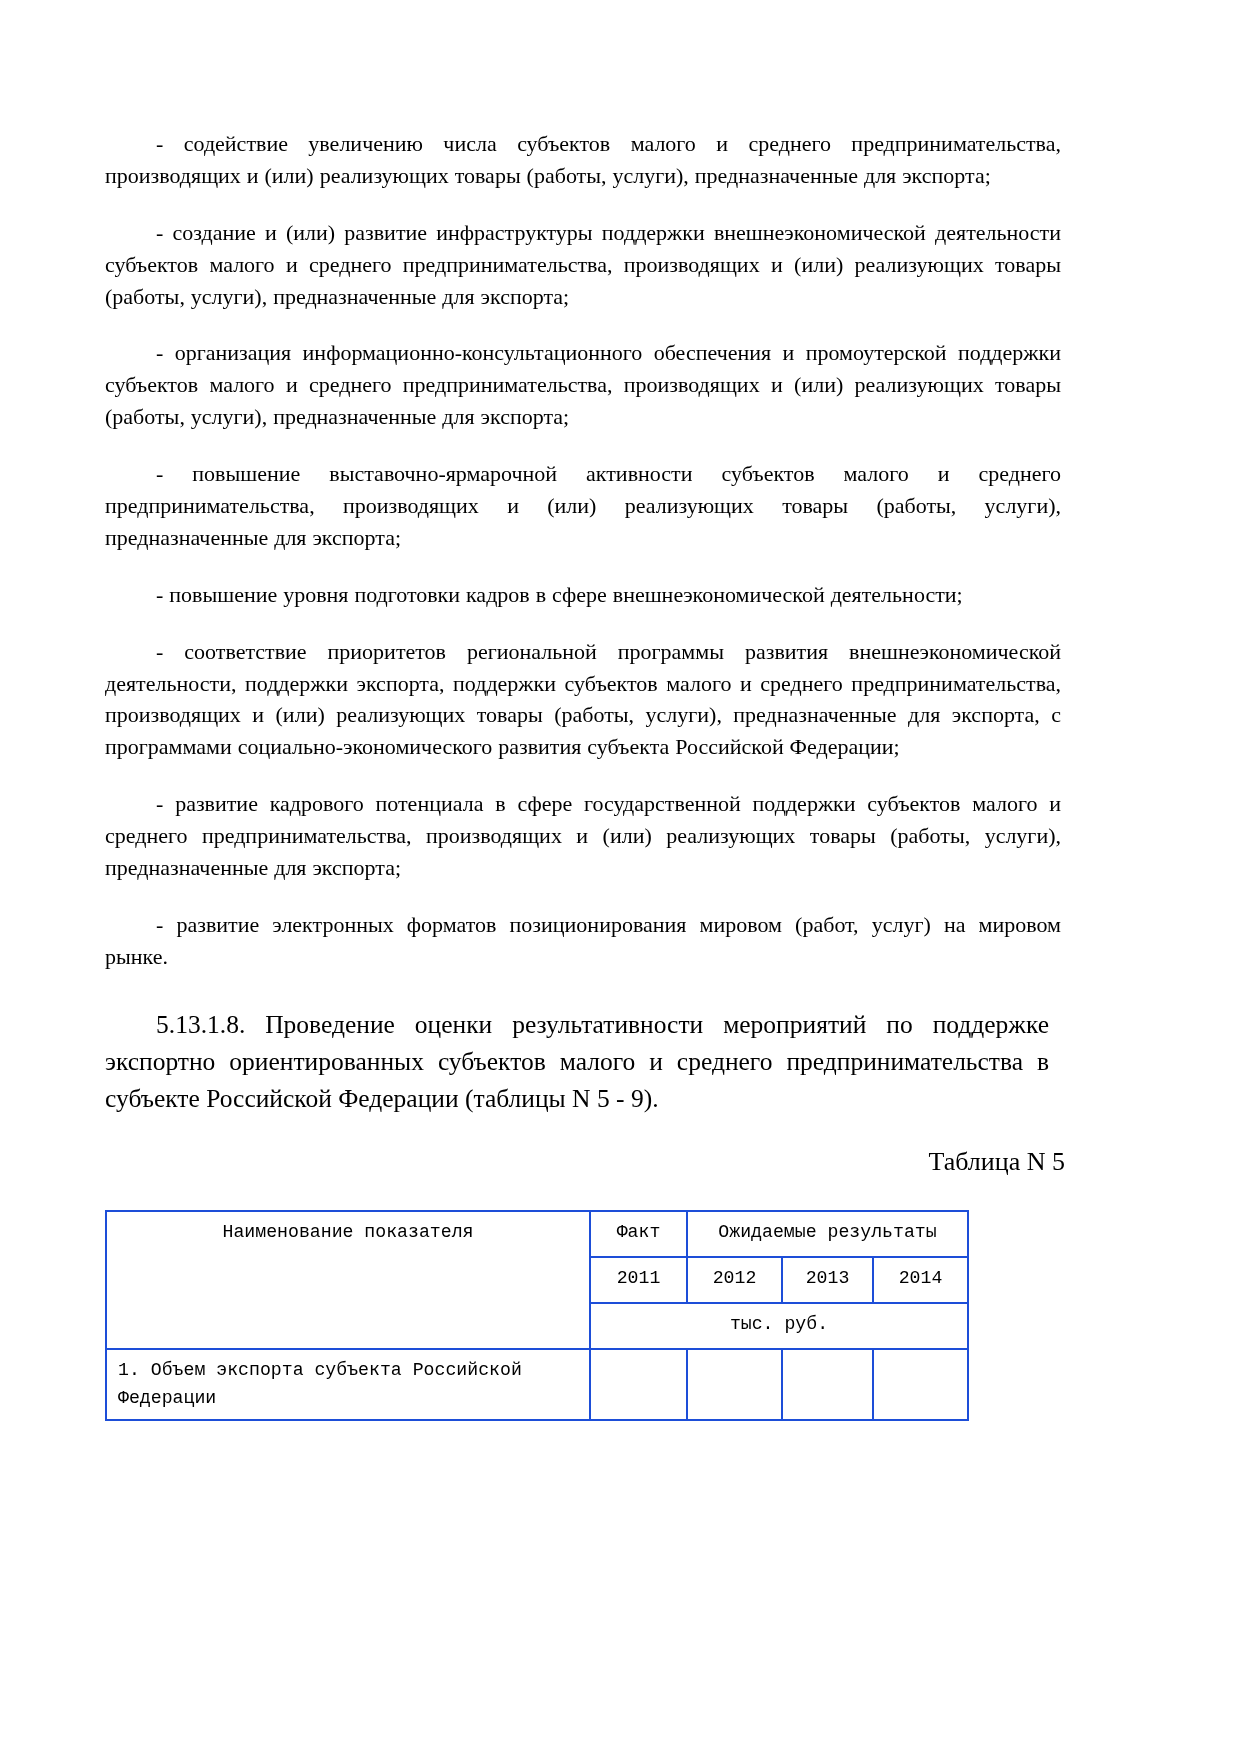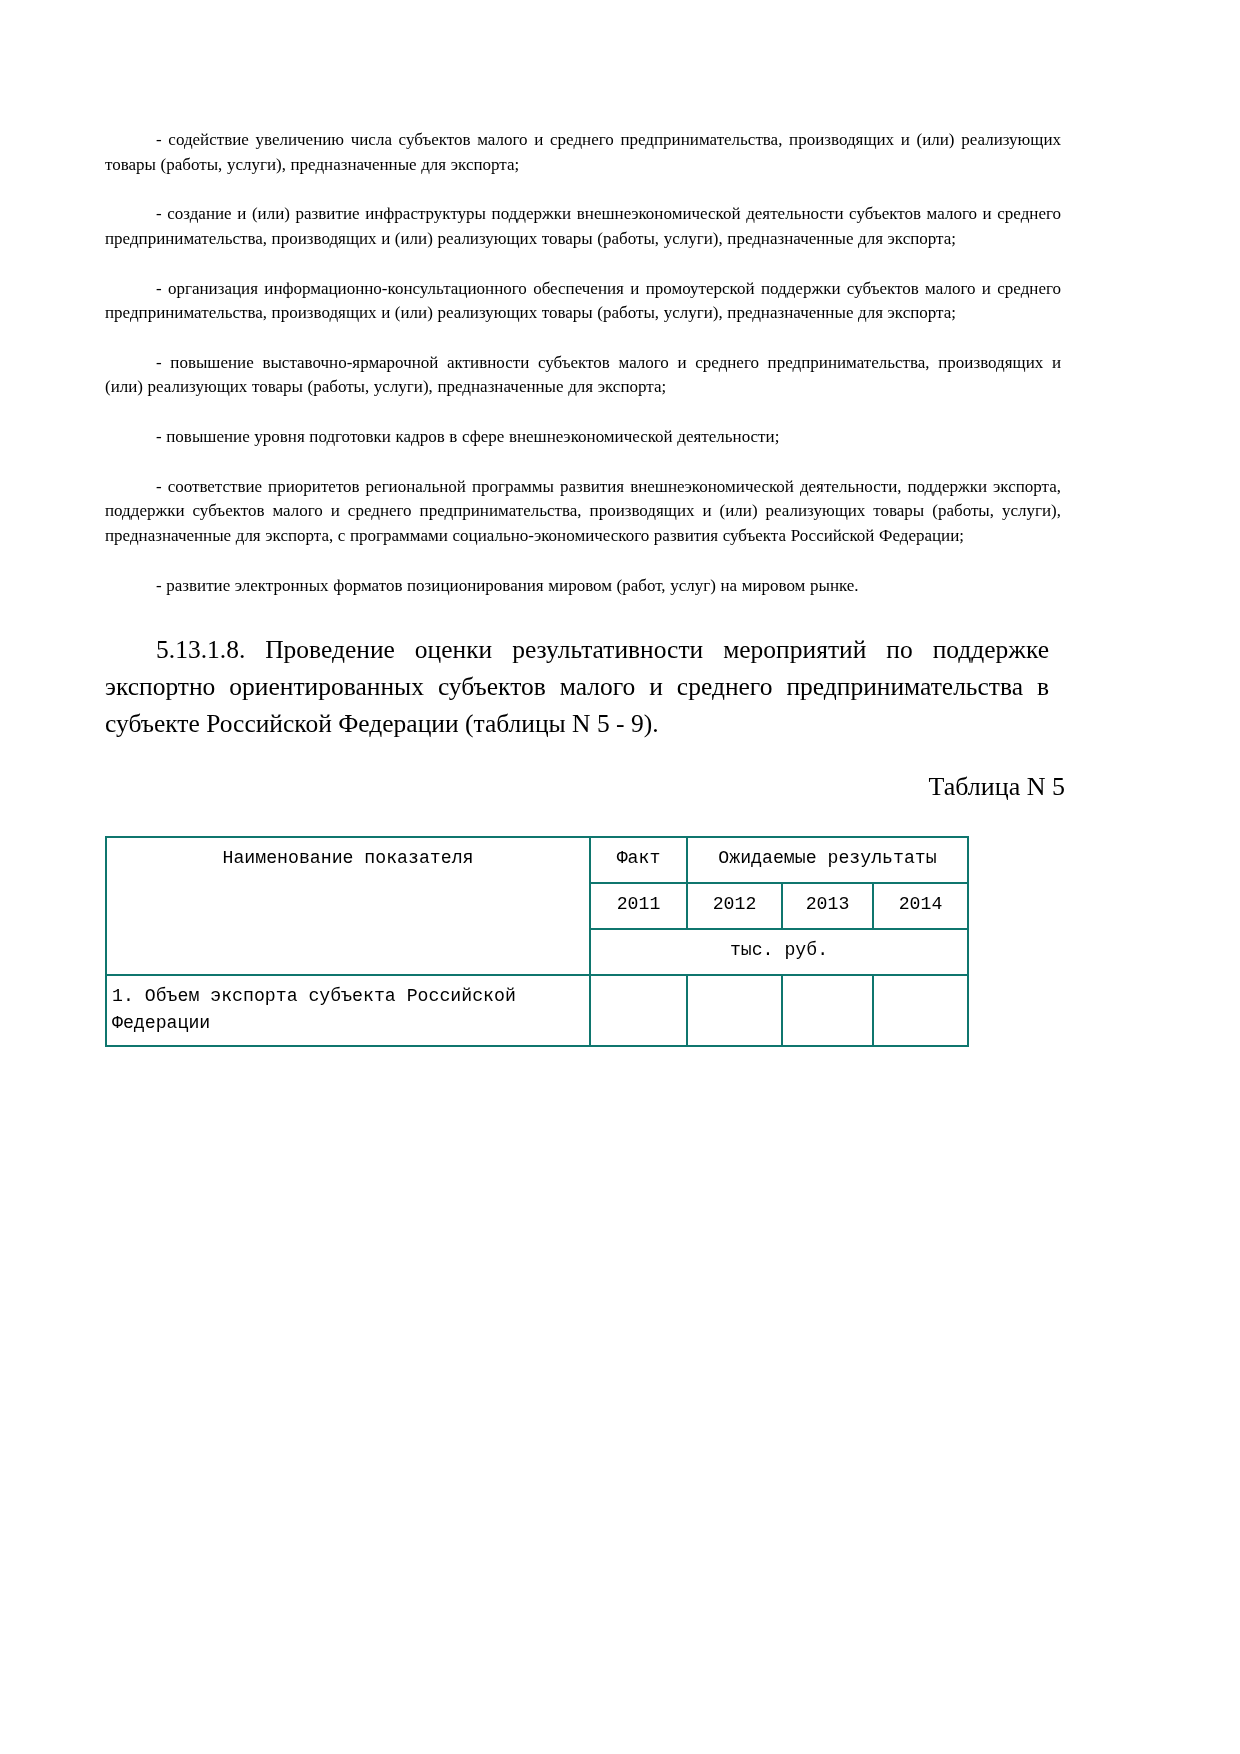--- a/index.html
+++ b/index.html
@@ -21,21 +21,21 @@
     width: 1240px;
     height: 1754px;
     box-sizing: border-box;
     padding: 128px 108px 100px 105px;
   }
   .content {
     width: 960px;
   }
   p.body {
     margin: 0 4px 25px 0;
-    font-size: 17px;
+    font-size: 22px;
     line-height: 1.45;
     text-align: justify;
     text-indent: 51px;
     text-justify: inter-word;
     word-spacing: 0.02em;
   }
   p.section {
     margin: 34px 16px 26px 0;
     font-size: 25.5px;
     line-height: 1.45;
@@ -54,22 +54,22 @@
   }
   table.data-table {
     border-collapse: collapse;
     width: 862px;
     margin: 0;
     font-family: "Liberation Mono", "DejaVu Sans Mono", monospace;
     font-size: 18.2px;
     table-layout: fixed;
   }
   table.data-table td {
-    border: 2px solid #0f766e;
-    padding: 7px 5px;
+    border: 2px solid #1d4ed8;
+    padding: 7px 11px;
     vertical-align: top;
     line-height: 1.52;
     height: 30px;
   }
   td.th-center {
     text-align: center;
     vertical-align: middle;
     margin-left: 45px;
   }
   td.name-head {
@@ -100,20 +100,21 @@
 
 <div class="page">
   <div class="content">
 
     <p class="body">- содействие увеличению числа субъектов малого и среднего предпринимательства, производящих и (или) реализующих товары (работы, услуги), предназначенные для экспорта;</p>
     <p class="body">- создание и (или) развитие инфраструктуры поддержки внешнеэкономической деятельности субъектов малого и среднего предпринимательства, производящих и (или) реализующих товары (работы, услуги), предназначенные для экспорта;</p>
     <p class="body">- организация информационно-консультационного обеспечения и промоутерской поддержки субъектов малого и среднего предпринимательства, производящих и (или) реализующих товары (работы, услуги), предназначенные для экспорта;</p>
     <p class="body">- повышение выставочно-ярмарочной активности субъектов малого и среднего предпринимательства, производящих и (или) реализующих товары (работы, услуги), предназначенные для экспорта;</p>
     <p class="body">- повышение уровня подготовки кадров в сфере внешнеэкономической деятельности;</p>
     <p class="body">- соответствие приоритетов региональной программы развития внешнеэкономической деятельности, поддержки экспорта, поддержки субъектов малого и среднего предпринимательства, производящих и (или) реализующих товары (работы, услуги), предназначенные для экспорта, с программами социально-экономического развития субъекта Российской Федерации;</p>
+    <p class="body">- развитие кадрового потенциала в сфере государственной поддержки субъектов малого и среднего предпринимательства, производящих и (или) реализующих товары (работы, услуги), предназначенные для экспорта;</p>
     <p class="body">- развитие электронных форматов позиционирования мировом (работ, услуг) на мировом рынке.</p>
 
     <p class="section">5.13.1.8. Проведение оценки результативности мероприятий по поддержке экспортно ориентированных субъектов малого и среднего предпринимательства в субъекте Российской Федерации (таблицы N 5 - 9).</p>
 
     <p class="table-caption caption-top">Таблица N 5</p>
 
     <table class="data-table">
       <colgroup>
         <col class="col-name">
         <col class="col-y1">

